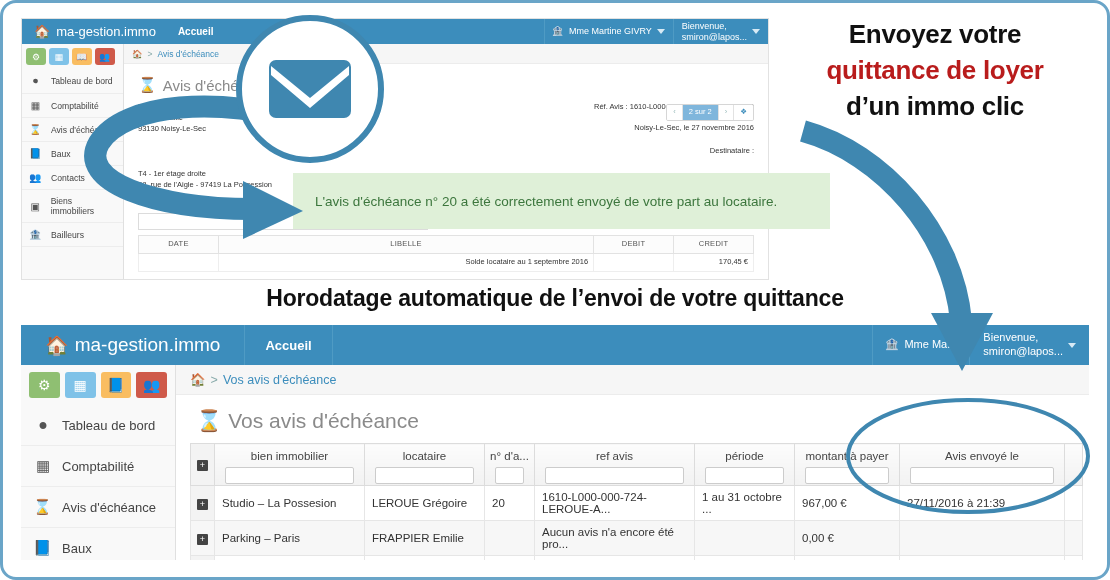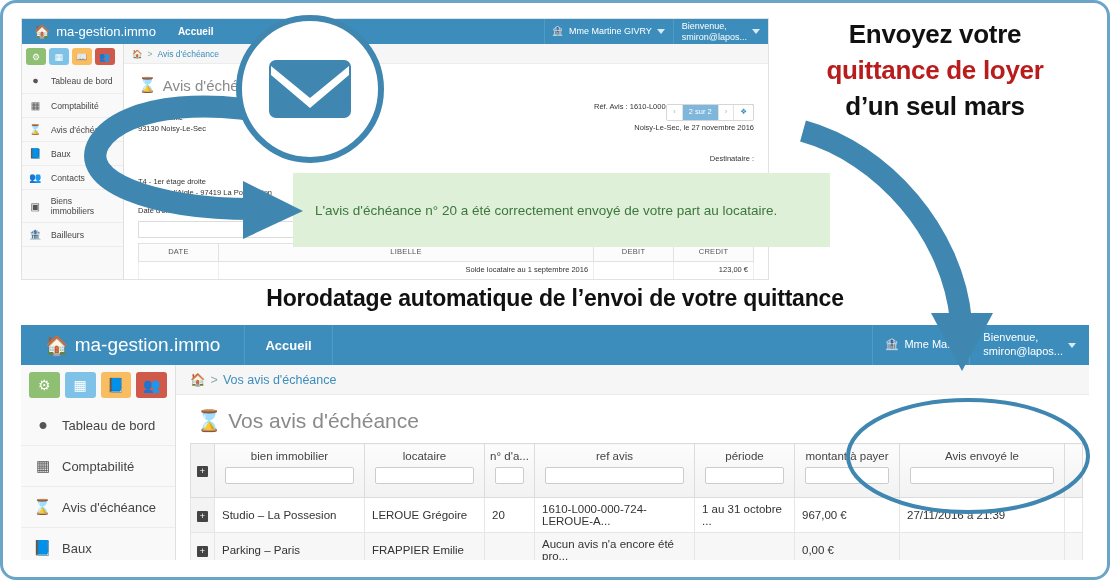--- a/index.html
+++ b/index.html
@@ -69,21 +69,21 @@
   .pager span.active { background:#7fb6dc; color:#fff; }
   .pager span.ico { background:#fff; color:#3c8dbc; border-right:none; }
   .inputbox { border:1px solid #dcdcdc; height:17px; background:#fff; }
 
   .ltable { width:100%; border-collapse:collapse; font-size:7.5px; margin-top:5px; color:#333; }
   .ltable th { border:1px solid #e2e2e2; background:#fcfcfc; font-weight:400; color:#555; padding:3px 4px; text-align:center; letter-spacing:.3px; }
   .ltable td { border:1px solid #eee; padding:3px 5px; }
   .ta-r { text-align:right;margin-top:24px; }
 
   .alertbox {
-    position:absolute; left:290px; top:170px; width:537px; height:74px;
+    position:absolute; left:290px; top:170px; width:537px; height:56px;
     background:#dff0d8; color:#3c763d;
     display:flex; align-items:center; padding:0 22px;
     font-size:13.5px;
     z-index:6;
   }
 
   
   #botapp { left:18px; top:322px; width:1068px; height:235px; }
   #botapp .navbar { height:40px; }
   #botapp .brand { padding:0 24px; font-size:19px; }
@@ -92,21 +92,21 @@
   #botapp .sidebar { width:155px; }
   #botapp .tilerow { gap:5px; padding:7px 8px; }
   #botapp .tile { width:32px; height:26px; font-size:14px; }
   #botapp .sideitem { padding:11px 12px; font-size:13px; }
   #botapp .sideicon { width:20px; font-size:15px; }
   #botapp .breadcrumb { height:30px; padding:0 14px; font-size:12.5px; }
   #botapp .pagetitle { font-size:21px; padding:14px 0 10px 20px; }
   #botapp .bodyrow { height:195px; }
 
   .grid { width:calc(100% - 20px); margin-left:14px; border-collapse:collapse; font-size:11.5px; color:#333; table-layout:fixed; }
-  .grid th { background:linear-gradient(#fcfcfc,#f2f2f2); border:1px solid #dcdcdc; font-weight:400; color:#444; padding:6px 4px 12px 4px; text-align:center; }
+  .grid th { background:linear-gradient(#fcfcfc,#f2f2f2); border:1px solid #dcdcdc; font-weight:400; color:#444; padding:6px 4px 0 4px; text-align:center; }
   .grid th .fil { display:block; margin:5px 6px 1px 6px; height:17px; border:1px solid #ccc; background:#fff; border-radius:2px; }
   .grid td { border:1px solid #e6e6e6; padding:5px 7px; background:#fff; height:21px; }
   .grid tr.alt td { background:#f7f7f7; }
   .grid td.plus, .grid th.plus { width:24px; text-align:center; background:#f3f3f3; padding:0; }
   .plusbox { display:inline-block; width:11px; height:11px; background:#444; color:#fff; font-size:9px; line-height:11px; text-align:center; border-radius:1px; }
   .num { text-align:left; }
 
   
   .headline {
     position:absolute; right:22px; top:14px; width:300px;
@@ -218,21 +218,21 @@
           </div>
           <div style="display:flex">
             <div style="flex:1">
               <div>Mme Martine GIVRY</div>
               <div>1, rue de Lille</div>
               <div>93130 Noisy-Le-Sec</div>
             </div>
             <div style="flex:1" class="right">
               <div>Réf. Avis : 1610-L000-000-724-LEROUE-AE020</div>
               <div style="margin-top:10px">Noisy-Le-Sec, le 27 novembre 2016</div>
-              <div style="margin-top:20px">Destinataire :</div>
+              <div style="margin-top:12px">Destinataire :</div>
             </div>
           </div>
 
           <div style="margin-top:12px">
             <div>T4 - 1er étage droite</div>
             <div>28, rue de l'Aigle - 97419 La Possession</div>
           </div>
           <div style="margin-top:8px">Date d'entrée : 1 mars 2016</div>
           <div class="inputbox" style="margin-top:4px;width:290px"></div>
 
@@ -243,36 +243,36 @@
                 <th>LIBELLE</th>
                 <th style="width:13%">DEBIT</th>
                 <th style="width:13%">CREDIT</th>
               </tr>
             </thead>
             <tbody>
               <tr>
                 <td></td>
                 <td class="ta-r">Solde locataire au 1 septembre 2016</td>
                 <td></td>
-                <td class="ta-r">123,00 €</td>
+                <td class="ta-r">170,45 €</td>
               </tr>
 
             </tbody>
           </table>
         </div>
       </div>
     </div>
   </div>
 
   <div class="alertbox">L'avis d'échéance n° 20 a été correctement envoyé de votre part au locataire.</div>
 
   <div class="headline">
     <div>Envoyez votre</div>
     <div class="accent">quittance de loyer</div>
-    <div>d’un seul mars</div>
+    <div>d’un immo clic</div>
   </div>
 
   <div class="caption">Horodatage automatique de l’envoi de votre quittance</div>
 
   <div class="app" id="botapp">
 
     <div class="navbar">
       <div class="brand">
         <span class="home">🏠</span>
         <span>ma-gestion.immo</span>

